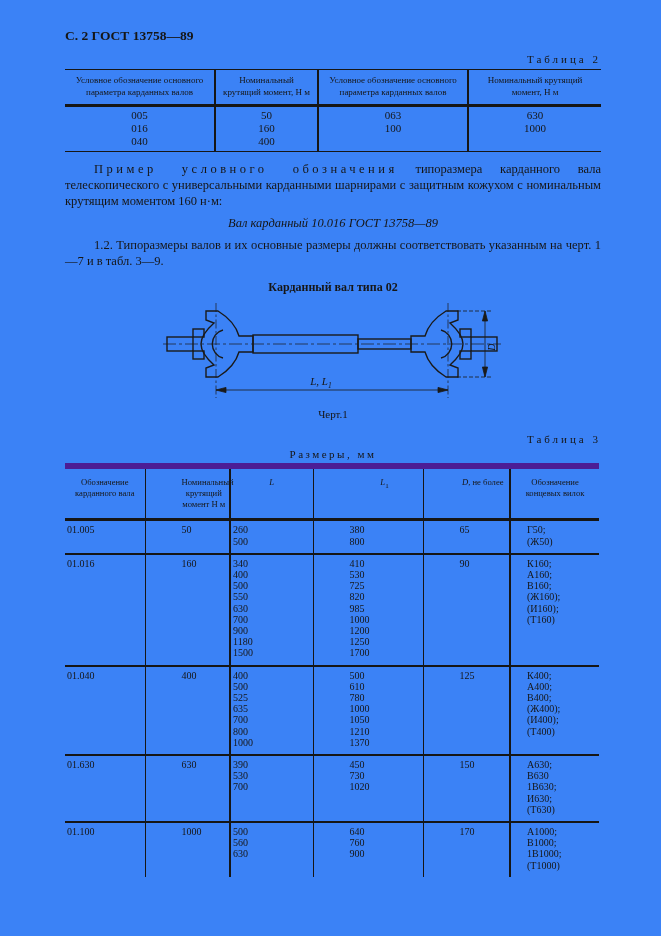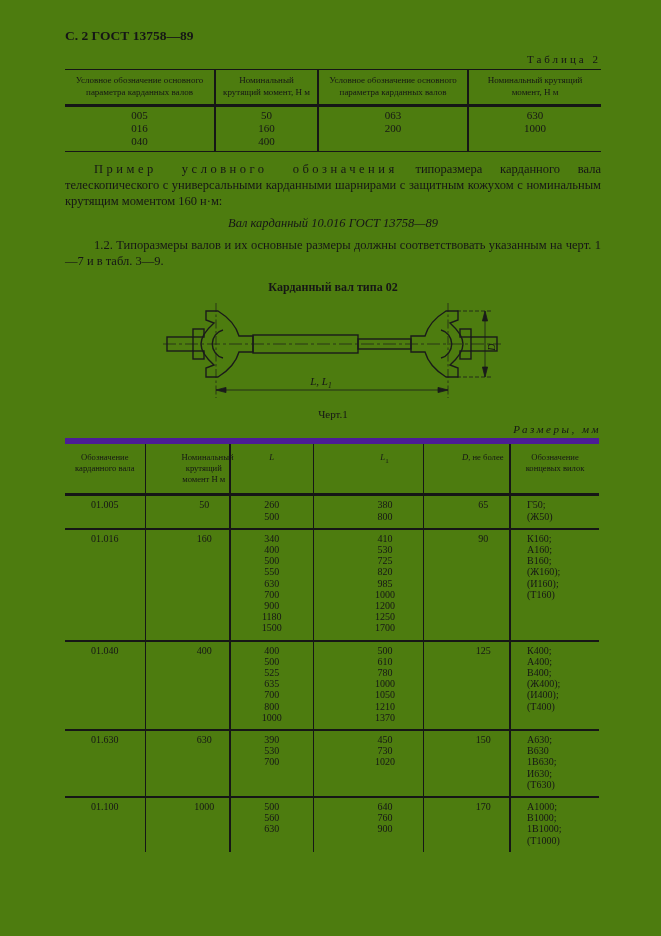--- a/index.html
+++ b/index.html
@@ -1,24 +1,24 @@
 <!DOCTYPE html>
 <html><head>
 <meta charset="utf-8">
 <style>
   * { margin:0; padding:0; box-sizing:border-box; }
   html,body { background:#ffffff; }
   .page {
-    position:relative; width:661px; height:936px; background:#4d7c0f;
+    position:relative; width:661px; height:936px; background:#3b82f6;
     color:#161616; font-family:"Liberation Serif","DejaVu Serif",serif;
     padding:28px 60px 0 65px; overflow:hidden;
   }
   .doc-header { font-weight:bold; font-size:13.5px; }
   .tbl-caption { text-align:right; font-size:11px; letter-spacing:3px; margin-top:9px; }
-  .units-line { text-align:right; font-size:11px; letter-spacing:2.5px; margin-top:3px;font-style:italic; }
+  .units-line { text-align:center; font-size:11px; letter-spacing:2.5px; margin-top:3px; }
 
   table { border-collapse:collapse; table-layout:fixed; }
   td, th { font-weight:normal; vertical-align:top; }
 
   
   .t2 { width:536px; margin-top:4px; }
   .t2 th {
     font-size:9px; line-height:11.5px; 
     border-top:1px solid #161616; border-bottom:3px solid #161616;
     padding:5px 6px 6px;
@@ -29,21 +29,21 @@
   }
   .t2 th + th, .t2 td + td { border-left:2.5px solid #161616; }
 
   
   .t3 { width:534px; margin-top:3px; }
   .t3 th {
     font-size:8.6px; line-height:11px; text-align:center;
     border-top:6px solid #4c1d95; border-bottom:3px solid #161616;
     padding:8px 3px;
   }
-  .t3 td { font-size:10px; line-height:11.2px; text-align:center; padding:3px 2px 6px; }
+  .t3 td { font-size:10px; line-height:11.2px; text-align:left; padding:3px 2px 6px; }
   .t3 tr.rowline td { border-bottom:2px solid #161616; }
   .t3 .thin  { border-left:1px solid #161616;padding-left:36px; }
   .t3 .thick { border-left:2.5px solid #161616; }
   .t3 td.forks { text-align:left; padding-left:16px; }
   .lines { white-space:pre-line; }
 
   .para { font-size:12.5px; line-height:15.6px; text-align:justify; text-indent:29px; margin-top:10px; }
   .lead { letter-spacing:3.5px; word-spacing:4px; }
   .designation { text-align:center; font-style:italic; font-size:12.5px; margin-top:7px; }
   .clause { margin-top:7px; }
@@ -73,21 +73,21 @@
     </thead>
     <tbody>
       <tr>
         <td class="lines">005
 016
 040</td>
         <td class="lines">50
 160
 400</td>
         <td class="lines">063
-200</td>
+100</td>
         <td class="lines">630
 1000</td>
       </tr>
     </tbody>
   </table>
 
   <p class="para"><span class="lead">Пример условного обозначения</span><span> типоразмера карданного вала телескопического с универсальными карданными шарнирами с защитным кожухом с номинальным крутящим моментом 160 н·м:</span></p>
 
   <div class="designation">Вал карданный 10.016 ГОСТ 13758—89</div>
 
@@ -140,20 +140,21 @@
         </g>
       </g>
 
       <text x="160" y="86" font-size="11" font-style="italic" font-family="Liberation Serif, DejaVu Serif, serif" fill="#161616" text-anchor="middle"><tspan>L, L</tspan><tspan dy="2.5" font-size="7.5">1</tspan></text>
       <text x="334" y="48" font-size="10" font-style="italic" font-family="Liberation Serif, DejaVu Serif, serif" fill="#161616" text-anchor="middle" transform="rotate(-90 334 48)">D</text>
     </svg>
   </div>
 
   <div class="fig-caption">Черт.1</div>
 
+  <div class="tbl-caption" style="margin-top:13px">Таблица 3</div>
   <div class="units-line">Размеры, мм</div>
 
   <table class="t3">
     <thead>
       <tr>
         <th style="width:80px">Обозначение карданного вала</th>
         <th style="width:85px" class="thin">Номинальный крутящий момент Н м</th>
         <th style="width:83px" class="thick"><span class="it">L</span></th>
         <th style="width:110px" class="thin"><span class="it">L</span><sub>1</sub></th>
         <th style="width:87px" class="thin"><span class="it">D</span><span>, не более</span></th>

